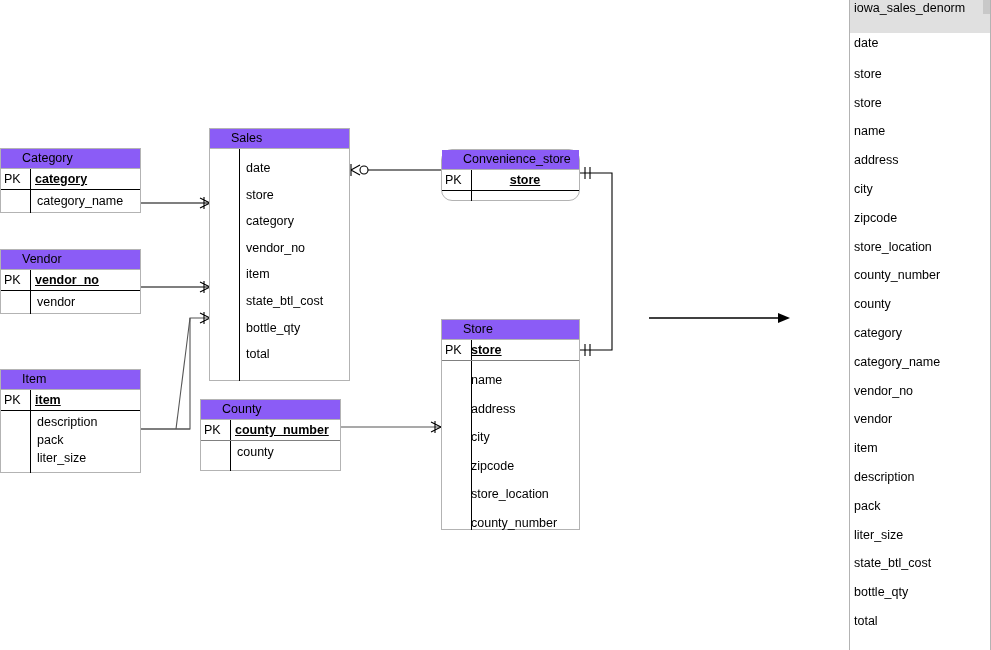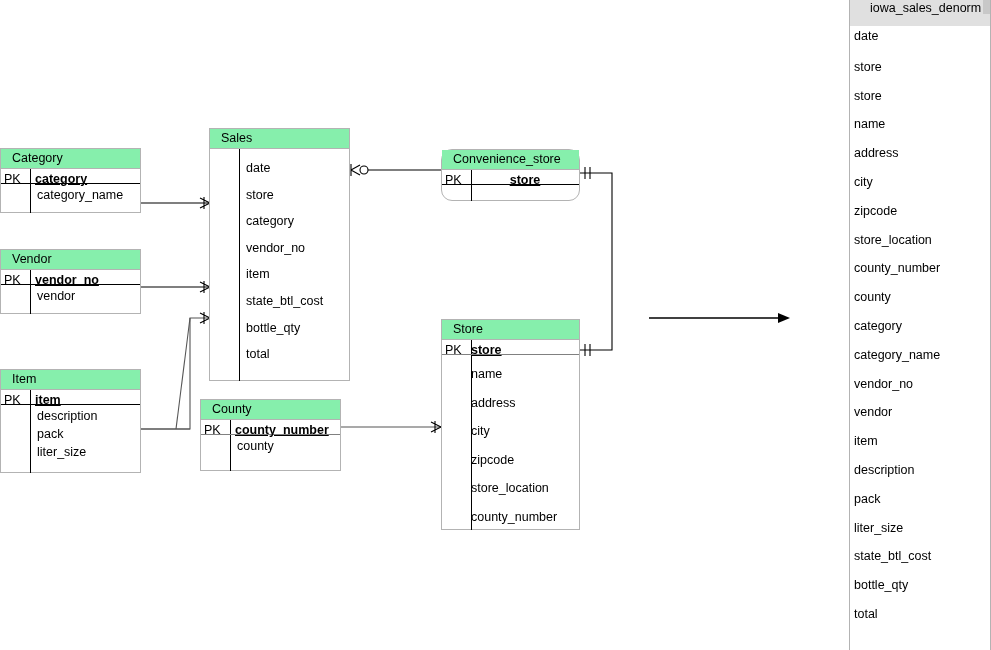--- a/index.html
+++ b/index.html
@@ -37,23 +37,23 @@
     box-sizing: border-box;
     background: #ffffff;
     border: 1px solid #b3b3b3;
     font-size: 12.5px;
     color: #000000;
   }
   .entity .ent-title {
     box-sizing: border-box;
     height: 20px;
     line-height: 19px;
-    background: #86efac;
+    background: #8b5cf6;
     border-bottom: 1px solid #b3b3b3;
-    padding-left: 11px;
+    padding-left: 21px;
     font-size: 12.5px;
     color: #000;
     white-space: nowrap;
     overflow: hidden;
   }
   .ent-body {
     position: relative;
   }
   
   .ent-body:before {
@@ -63,21 +63,21 @@
     bottom: 0;
     width: 0;
     border-left: 1px solid #000000;
   }
   .ent-body.gutter-wide:before { left: 29px; }
   .ent-body.gutter-narrow:before { left: 29px; }
 
   .pk-row {
     position: relative;
     box-sizing: border-box;
-    height: 15px;
+    height: 21px;
     line-height: 20px;
     border-bottom: 1.6px solid #000000;
     white-space: nowrap;
   }
   .pk-row .pk-tag {
     position: absolute;
     left: 3px;
     top: 0;
     font-size: 12.5px;
   }
@@ -121,24 +121,24 @@
     width: 142px;
     height: 650px;
     box-sizing: border-box;
     background: #ffffff;
     border-left: 1px solid #b3b3b3;
     border-right: 1px solid #b3b3b3;
     overflow: hidden;
   }
   #denorm-panel .dn-title {
     box-sizing: border-box;
-    height: 26px;
+    height: 33px;
     line-height: 17px;
     background: #e0e0e0;
-    padding-left: 20px;
+    padding-left: 4px;
     font-size: 12.5px;
     white-space: nowrap;
   }
   #denorm-panel ul {
     list-style: none;
     margin: 0;
     padding: 0;
   }
   #denorm-panel li {
     height: 28.8px;

